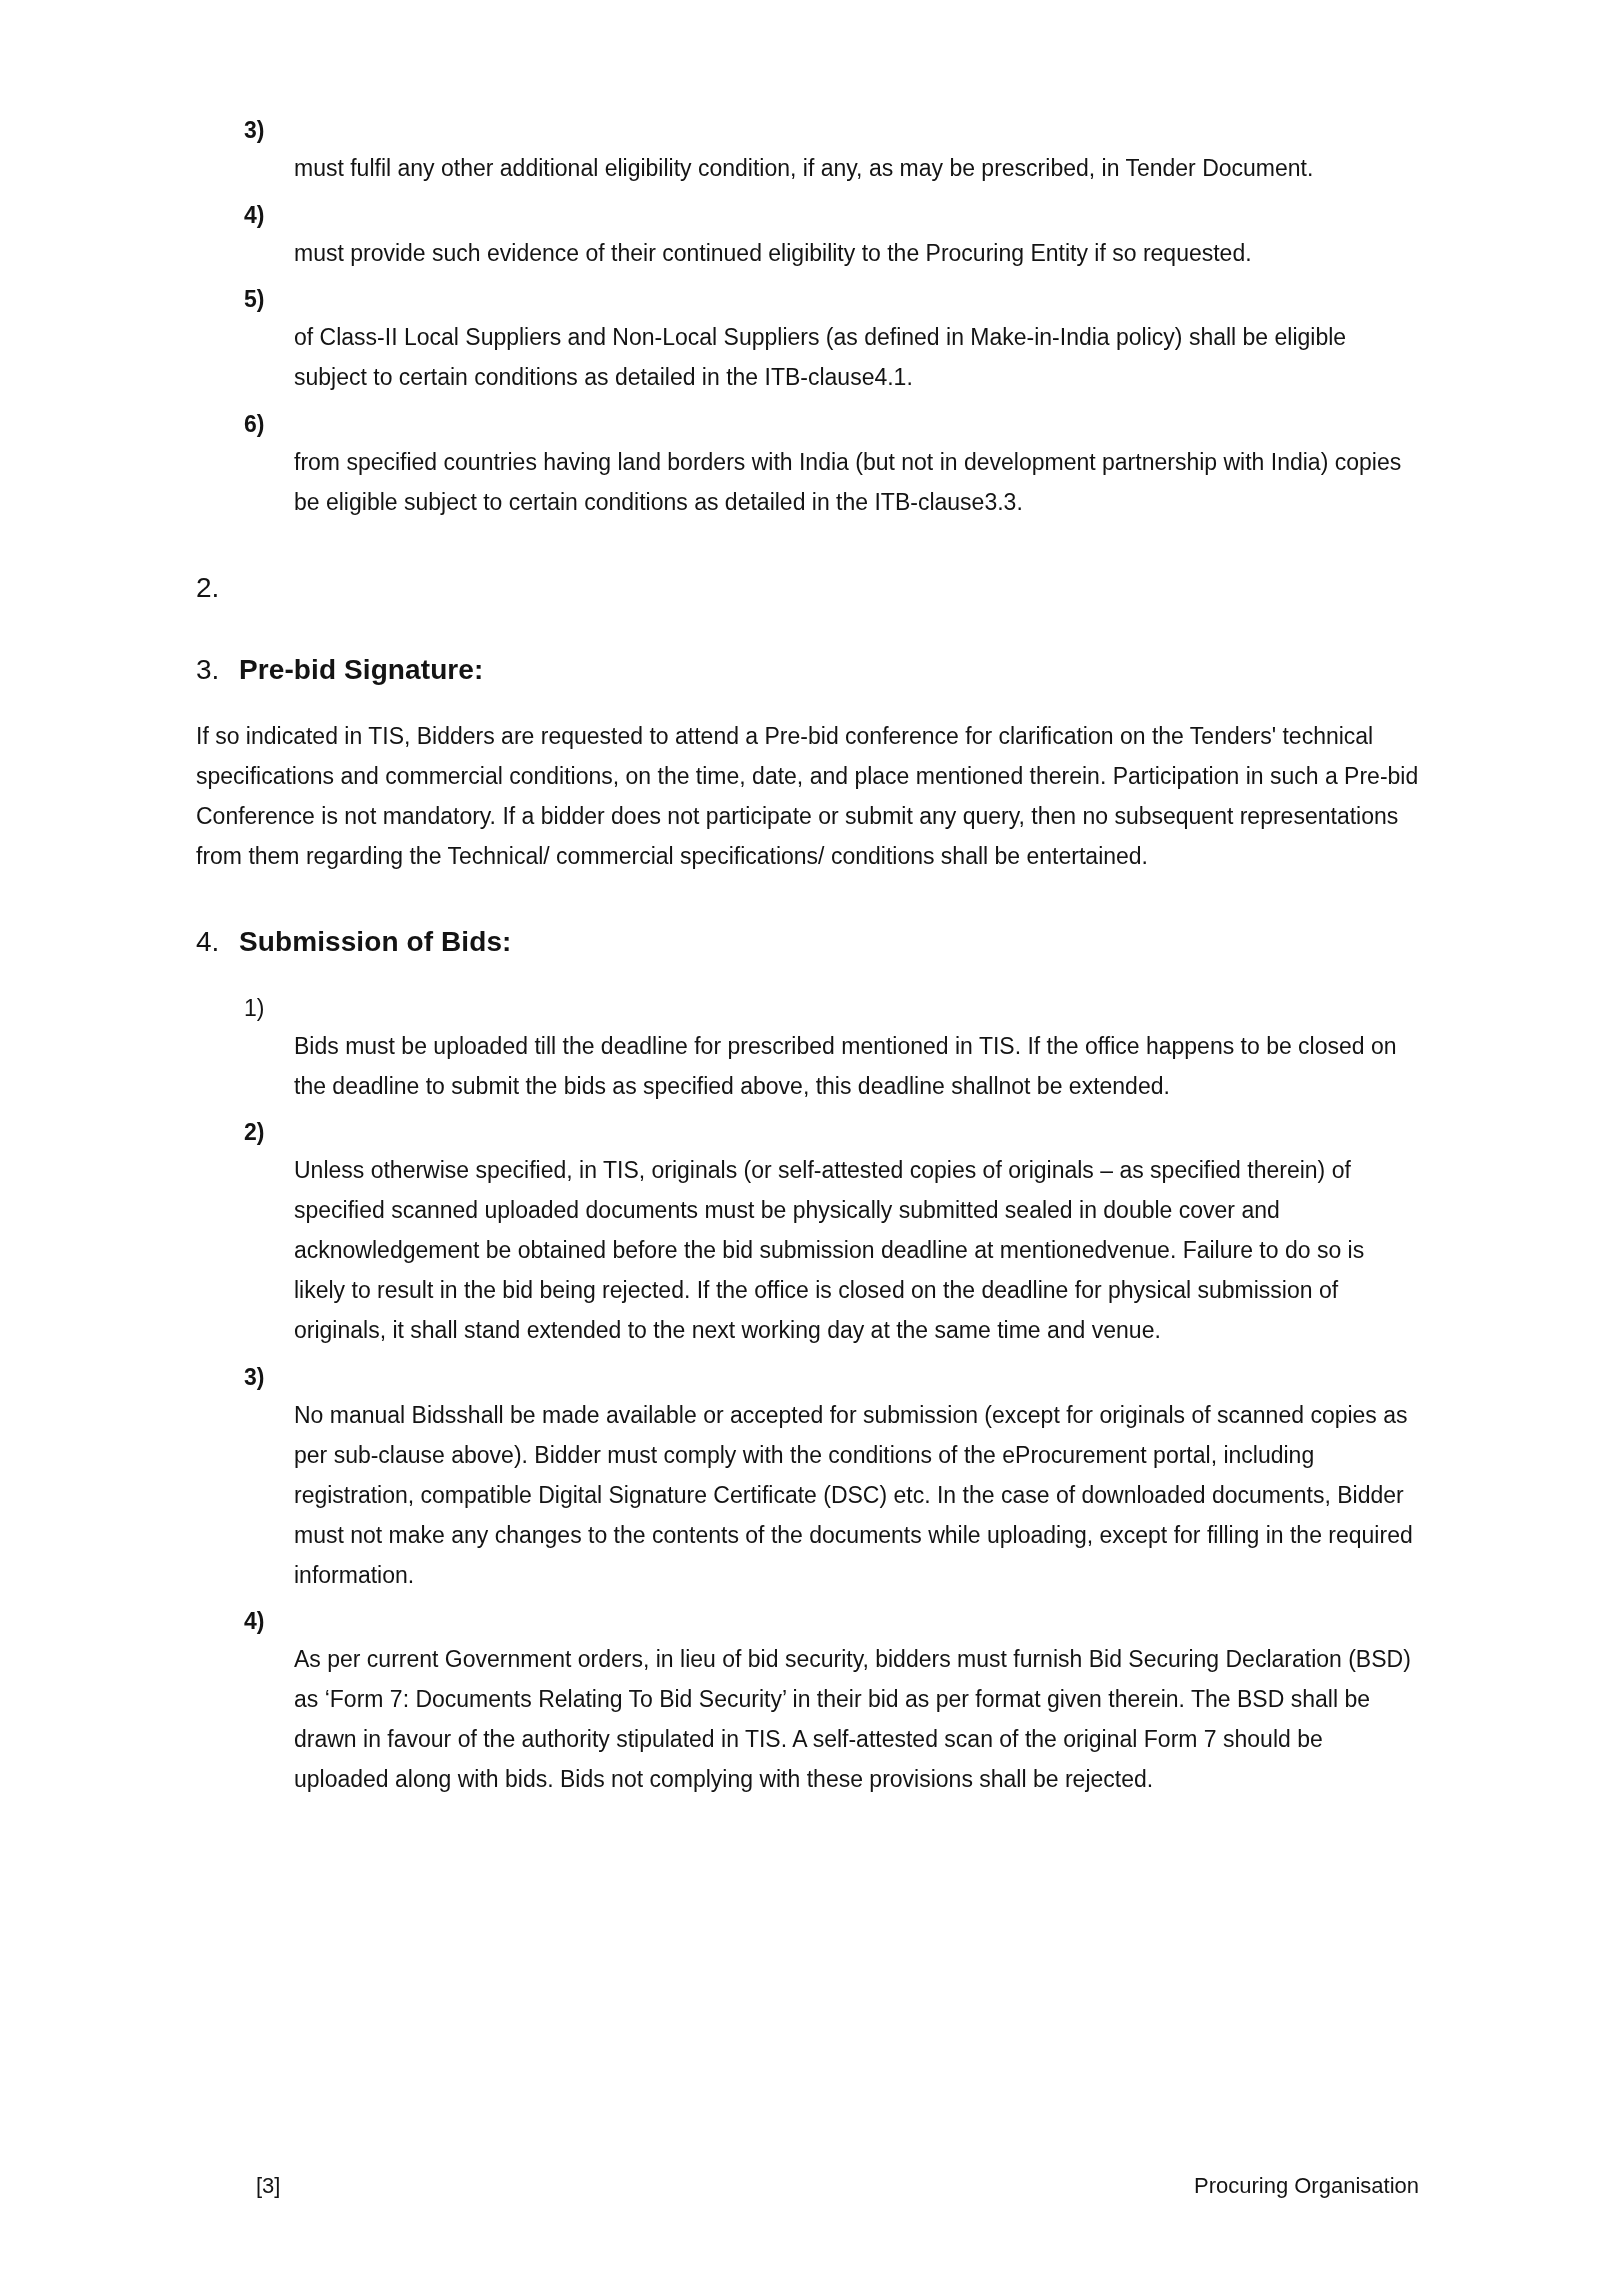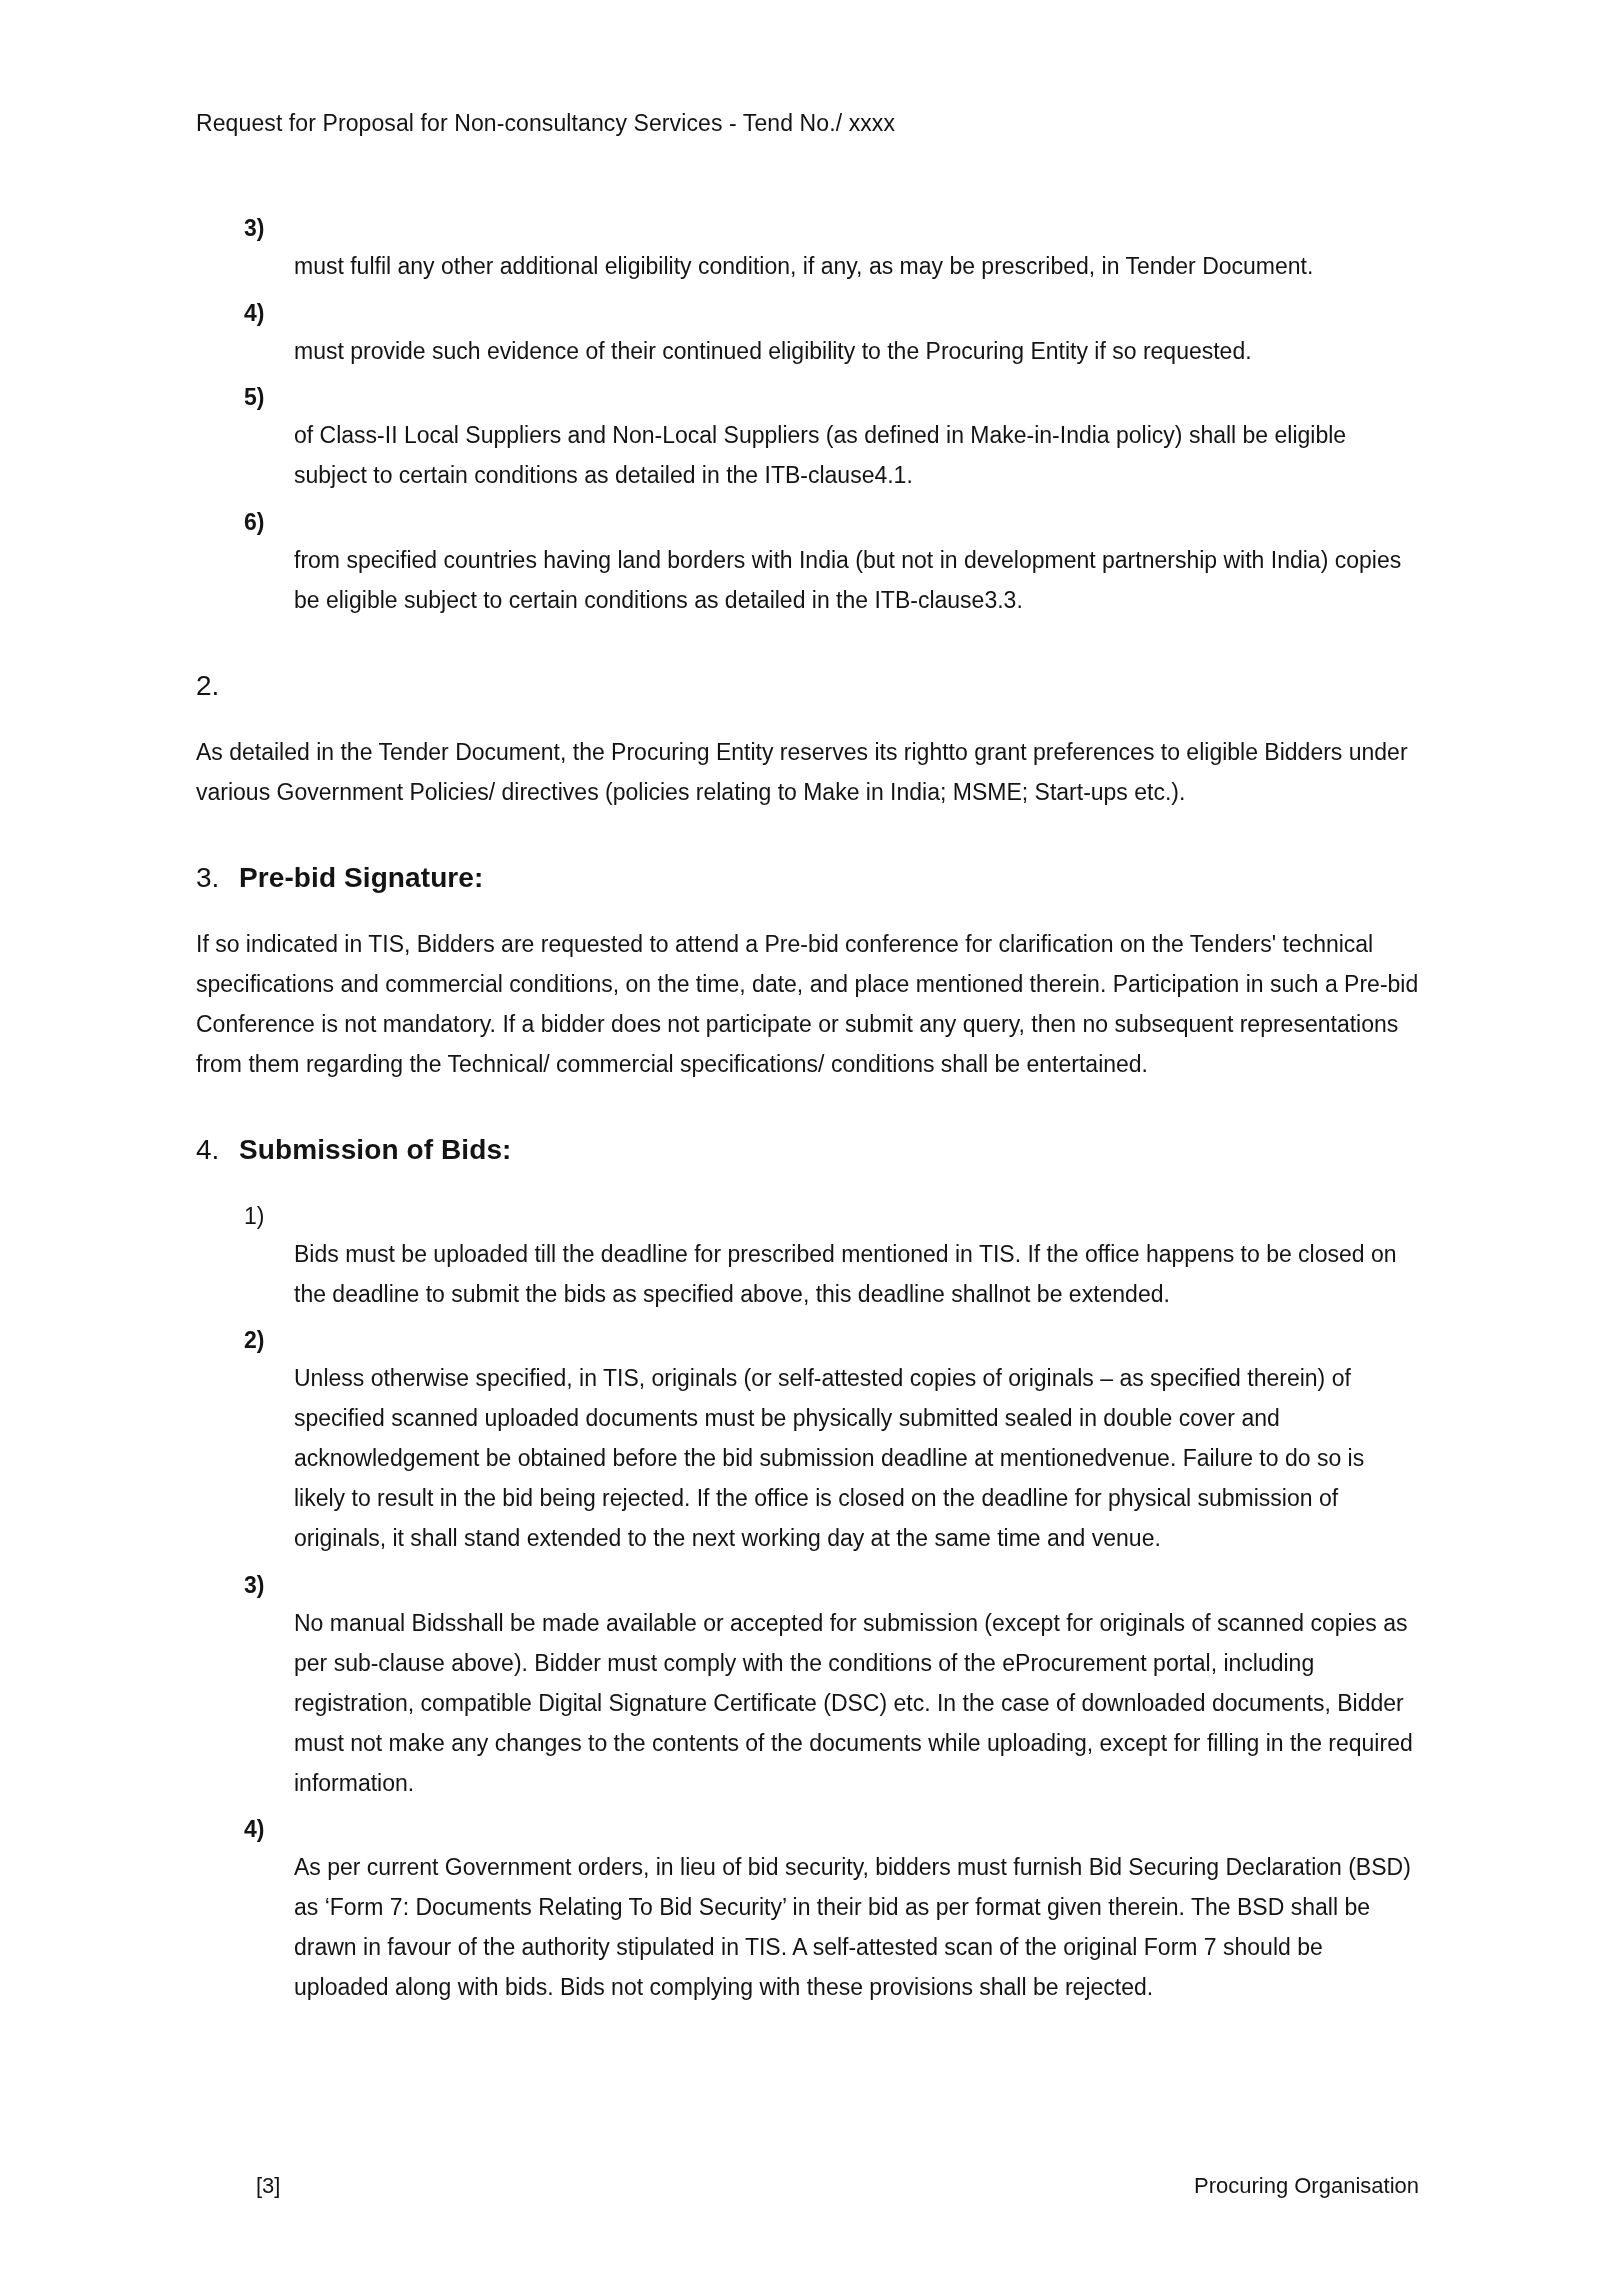--- a/index.html
+++ b/index.html
@@ -72,21 +72,20 @@
     font-size:22px;
   }
   .footer .page-num { padding-left:60px; }
 </style>
 </head>
 <body>
 
 <div class="page">
   <div class="content">
 
-    <div class="doc-header">Request for Proposal for Non-consultancy Services - Tend No./ xxxx</div>
 
 
     <div class="list">
       <div class="li">
         <span class="num">3)</span>
         <span class="txt body-text">must fulfil any other additional eligibility condition, if any, as may be prescribed, in Tender Document.</span>
       </div>
       <div class="li">
         <span class="num">4)</span>
         <span class="txt body-text">must provide such evidence of their continued eligibility to the Procuring Entity if so requested.</span>
@@ -97,21 +96,20 @@
       </div>
       <div class="li">
         <span class="num">6)</span>
         <span class="txt body-text">from specified countries having land borders with India (but not in development partnership with India) copies be eligible subject to certain conditions as detailed in the ITB-clause3.3.</span>
       </div>
     </div>
 
     <div class="heading">
       <span class="h-num">2.</span>
     </div>
-    <div class="body-text para">As detailed in the Tender Document, the Procuring Entity reserves its rightto grant preferences to eligible Bidders under various Government Policies/ directives (policies relating to Make in India; MSME; Start-ups etc.).</div>
 
     <div class="heading">
       <span class="h-num">3.</span>
       <span class="h-title">Pre-bid Signature:</span>
     </div>
     <div class="body-text para">If so indicated in TIS, Bidders are requested to attend a Pre-bid conference for clarification on the Tenders' technical specifications and commercial conditions, on the time, date, and place mentioned therein. Participation in such a Pre-bid Conference is not mandatory. If a bidder does not participate or submit any query, then no subsequent representations from them regarding the Technical/ commercial specifications/ conditions shall be entertained.</div>
 
     <div class="heading">
       <span class="h-num">4.</span>
       <span class="h-title">Submission of Bids:</span>

